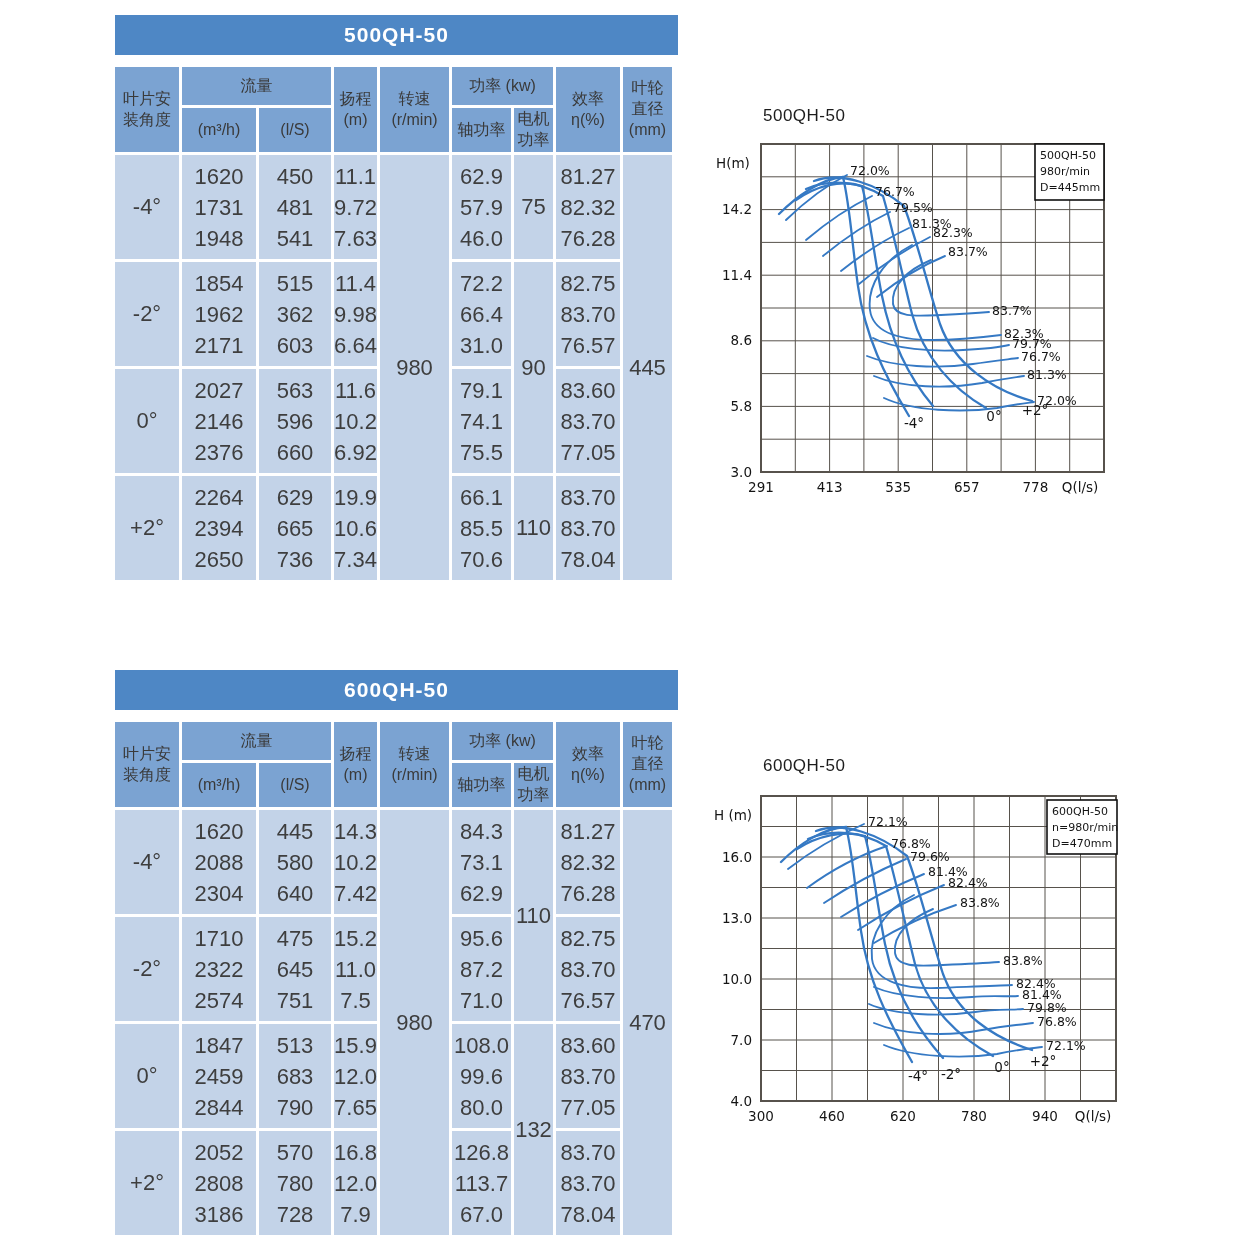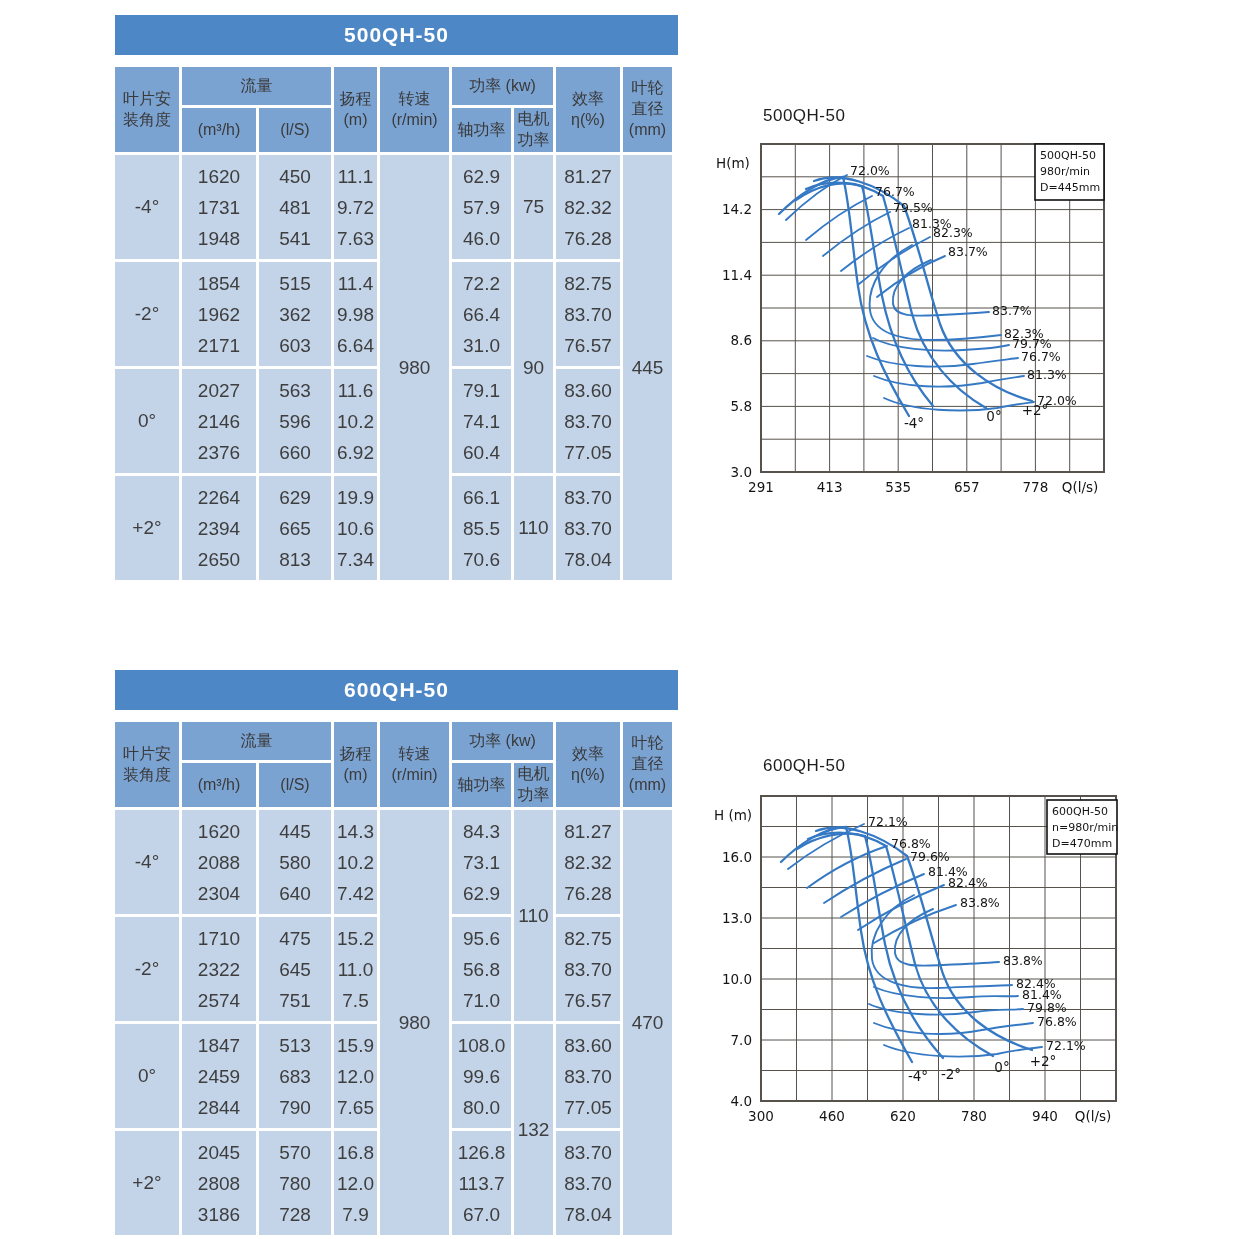--- a/index.html
+++ b/index.html
@@ -18,21 +18,21 @@
   table.spec{
     border-collapse:separate;border-spacing:3px;table-layout:fixed;
     width:563px;margin:-3px;
   }
   table.spec th{
     background:#7ba3d2;color:#3a3a3a;font-weight:normal;
     font-size:16px;text-align:center;vertical-align:middle;
     white-space:pre-line;line-height:1.3;padding:0;
   }
   table.spec td{
-    background:#c3d3e8;color:#3e3e3e;font-size:19px;
+    background:#c3d3e8;color:#3e3e3e;font-size:22px;
     text-align:center;vertical-align:middle;padding:0;
   }
   tr.hdr1{height:38px;}
   tr.hdr2{height:44px;}
   tr.body-row{height:104px;}
   .v{line-height:31px;}
   .chart-block{position:absolute;}
   .chart-title{
     font-size:17px;color:#1c1c1c;margin:0 0 4px 63px;height:22px;
     letter-spacing:0.5px;
@@ -156,39 +156,39 @@
           <div class="v">660</div>
         </td>
         <td>
           <div class="v">11.6</div>
           <div class="v">10.2</div>
           <div class="v">6.92</div>
         </td>
         <td>
           <div class="v">79.1</div>
           <div class="v">74.1</div>
-          <div class="v">60.4</div>
+          <div class="v">75.5</div>
         </td>
         <td>
           <div class="v">83.60</div>
           <div class="v">83.70</div>
           <div class="v">77.05</div>
         </td>
       </tr>
       <tr class="body-row">
         <td>+2°</td>
         <td>
           <div class="v">2264</div>
           <div class="v">2394</div>
           <div class="v">2650</div>
         </td>
         <td>
           <div class="v">629</div>
           <div class="v">665</div>
-          <div class="v">813</div>
+          <div class="v">736</div>
         </td>
         <td>
           <div class="v">19.9</div>
           <div class="v">10.6</div>
           <div class="v">7.34</div>
         </td>
         <td>
           <div class="v">66.1</div>
           <div class="v">85.5</div>
           <div class="v">70.6</div>
@@ -288,21 +288,21 @@
           <div class="v">645</div>
           <div class="v">751</div>
         </td>
         <td>
           <div class="v">15.2</div>
           <div class="v">11.0</div>
           <div class="v">7.5</div>
         </td>
         <td>
           <div class="v">95.6</div>
-          <div class="v">56.8</div>
+          <div class="v">87.2</div>
           <div class="v">71.0</div>
         </td>
         <td>
           <div class="v">82.75</div>
           <div class="v">83.70</div>
           <div class="v">76.57</div>
         </td>
       </tr>
       <tr class="body-row">
         <td>0°</td>
@@ -329,21 +329,21 @@
         <td rowspan="2">132</td>
         <td>
           <div class="v">83.60</div>
           <div class="v">83.70</div>
           <div class="v">77.05</div>
         </td>
       </tr>
       <tr class="body-row">
         <td>+2°</td>
         <td>
-          <div class="v">2045</div>
+          <div class="v">2052</div>
           <div class="v">2808</div>
           <div class="v">3186</div>
         </td>
         <td>
           <div class="v">570</div>
           <div class="v">780</div>
           <div class="v">728</div>
         </td>
         <td>
           <div class="v">16.8</div>

